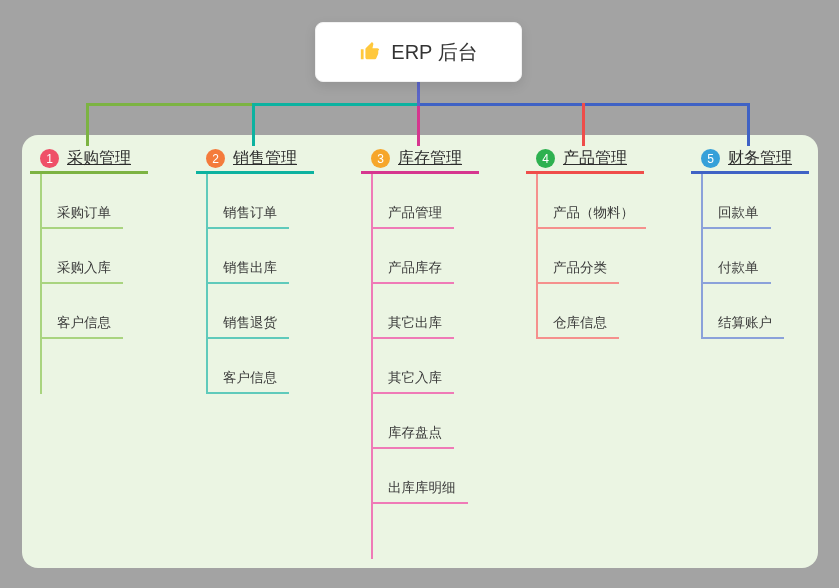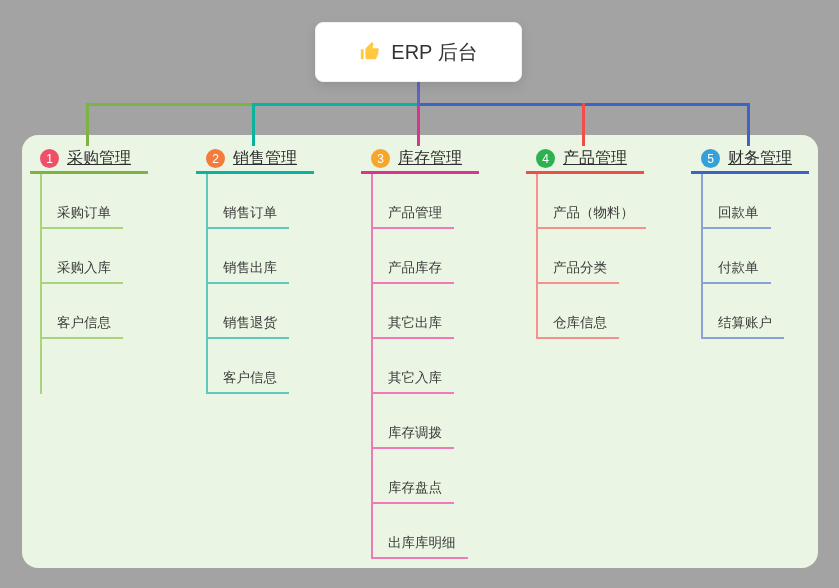--- a/index.html
+++ b/index.html
@@ -123,23 +123,20 @@
           <div class="row">
             <span class="item-label">产品库存</span>
           </div>
           <div class="row">
             <span class="item-label">其它出库</span>
           </div>
           <div class="row">
             <span class="item-label">其它入库</span>
           </div>
           <div class="row">
-            <span class="item-label">库存调拨</span>
-          </div>
-          <div class="row">
             <span class="item-label">库存盘点</span>
           </div>
           <div class="row">
             <span class="item-label">出库库明细</span>
           </div>
         </div>
   </div>
 
   <div class="branch" style="left: 526px; --c: #ef4d4a; --lc: #f5908d;">
     <div class="branch-header">

